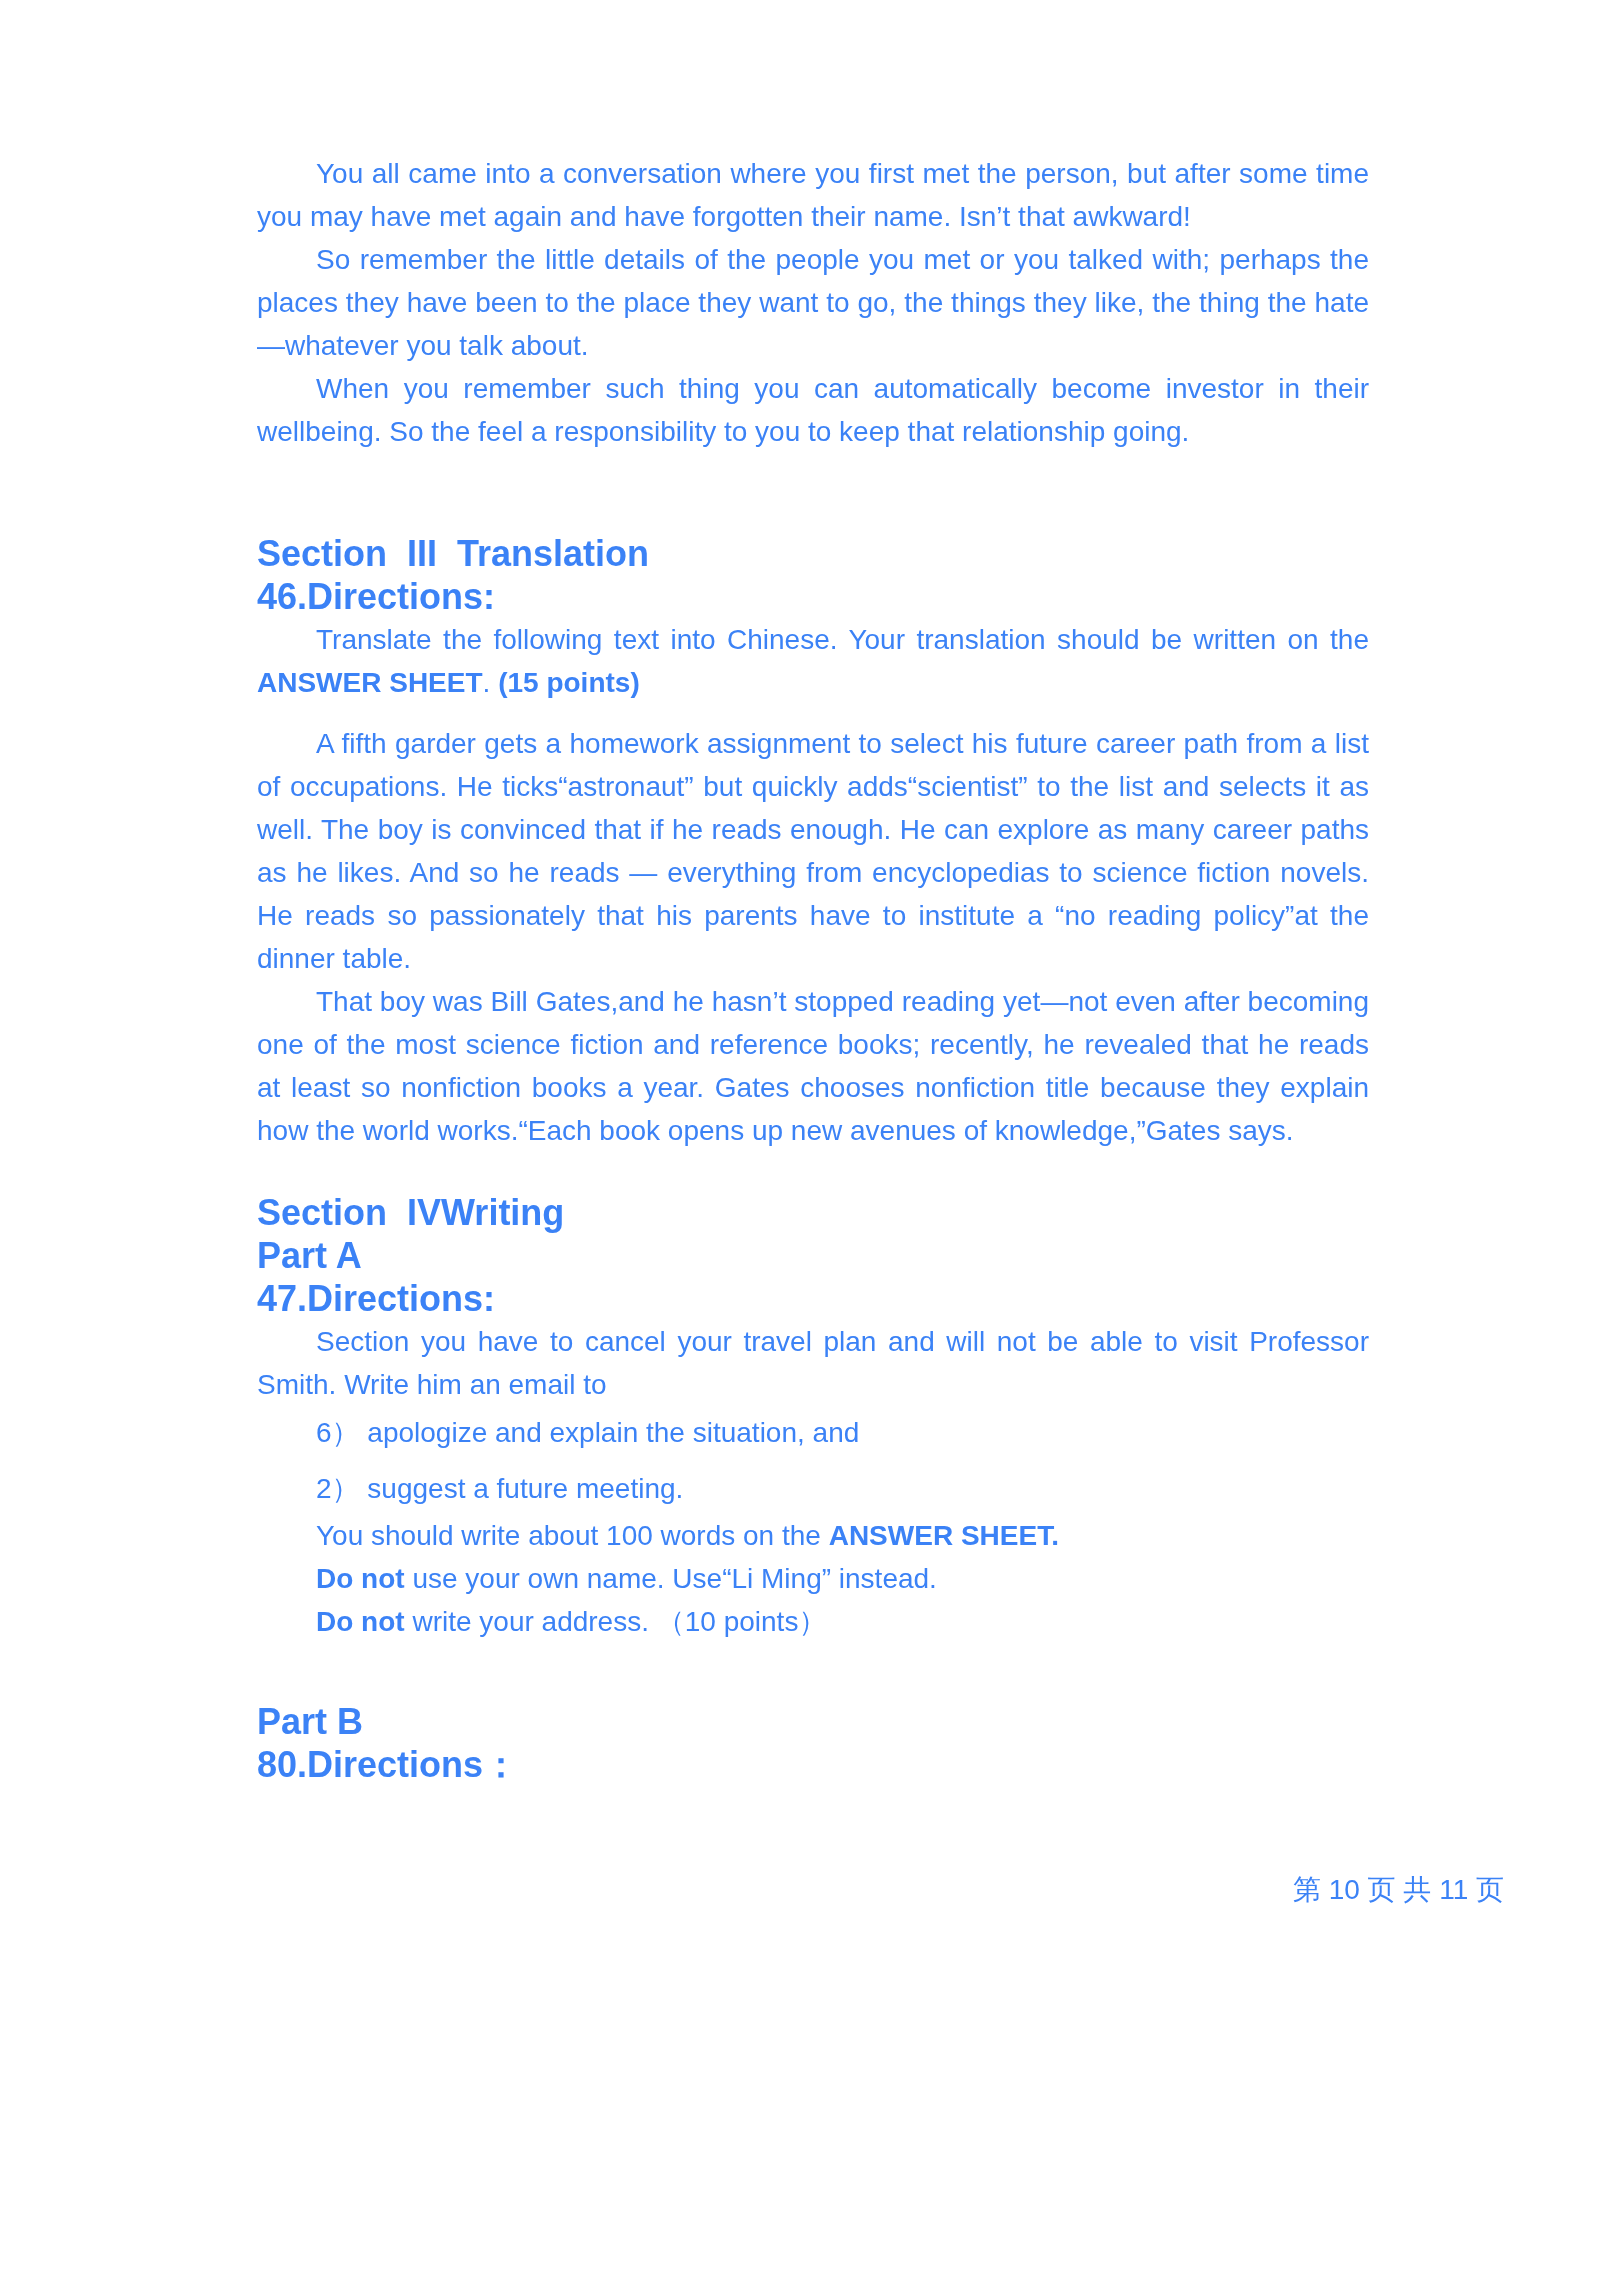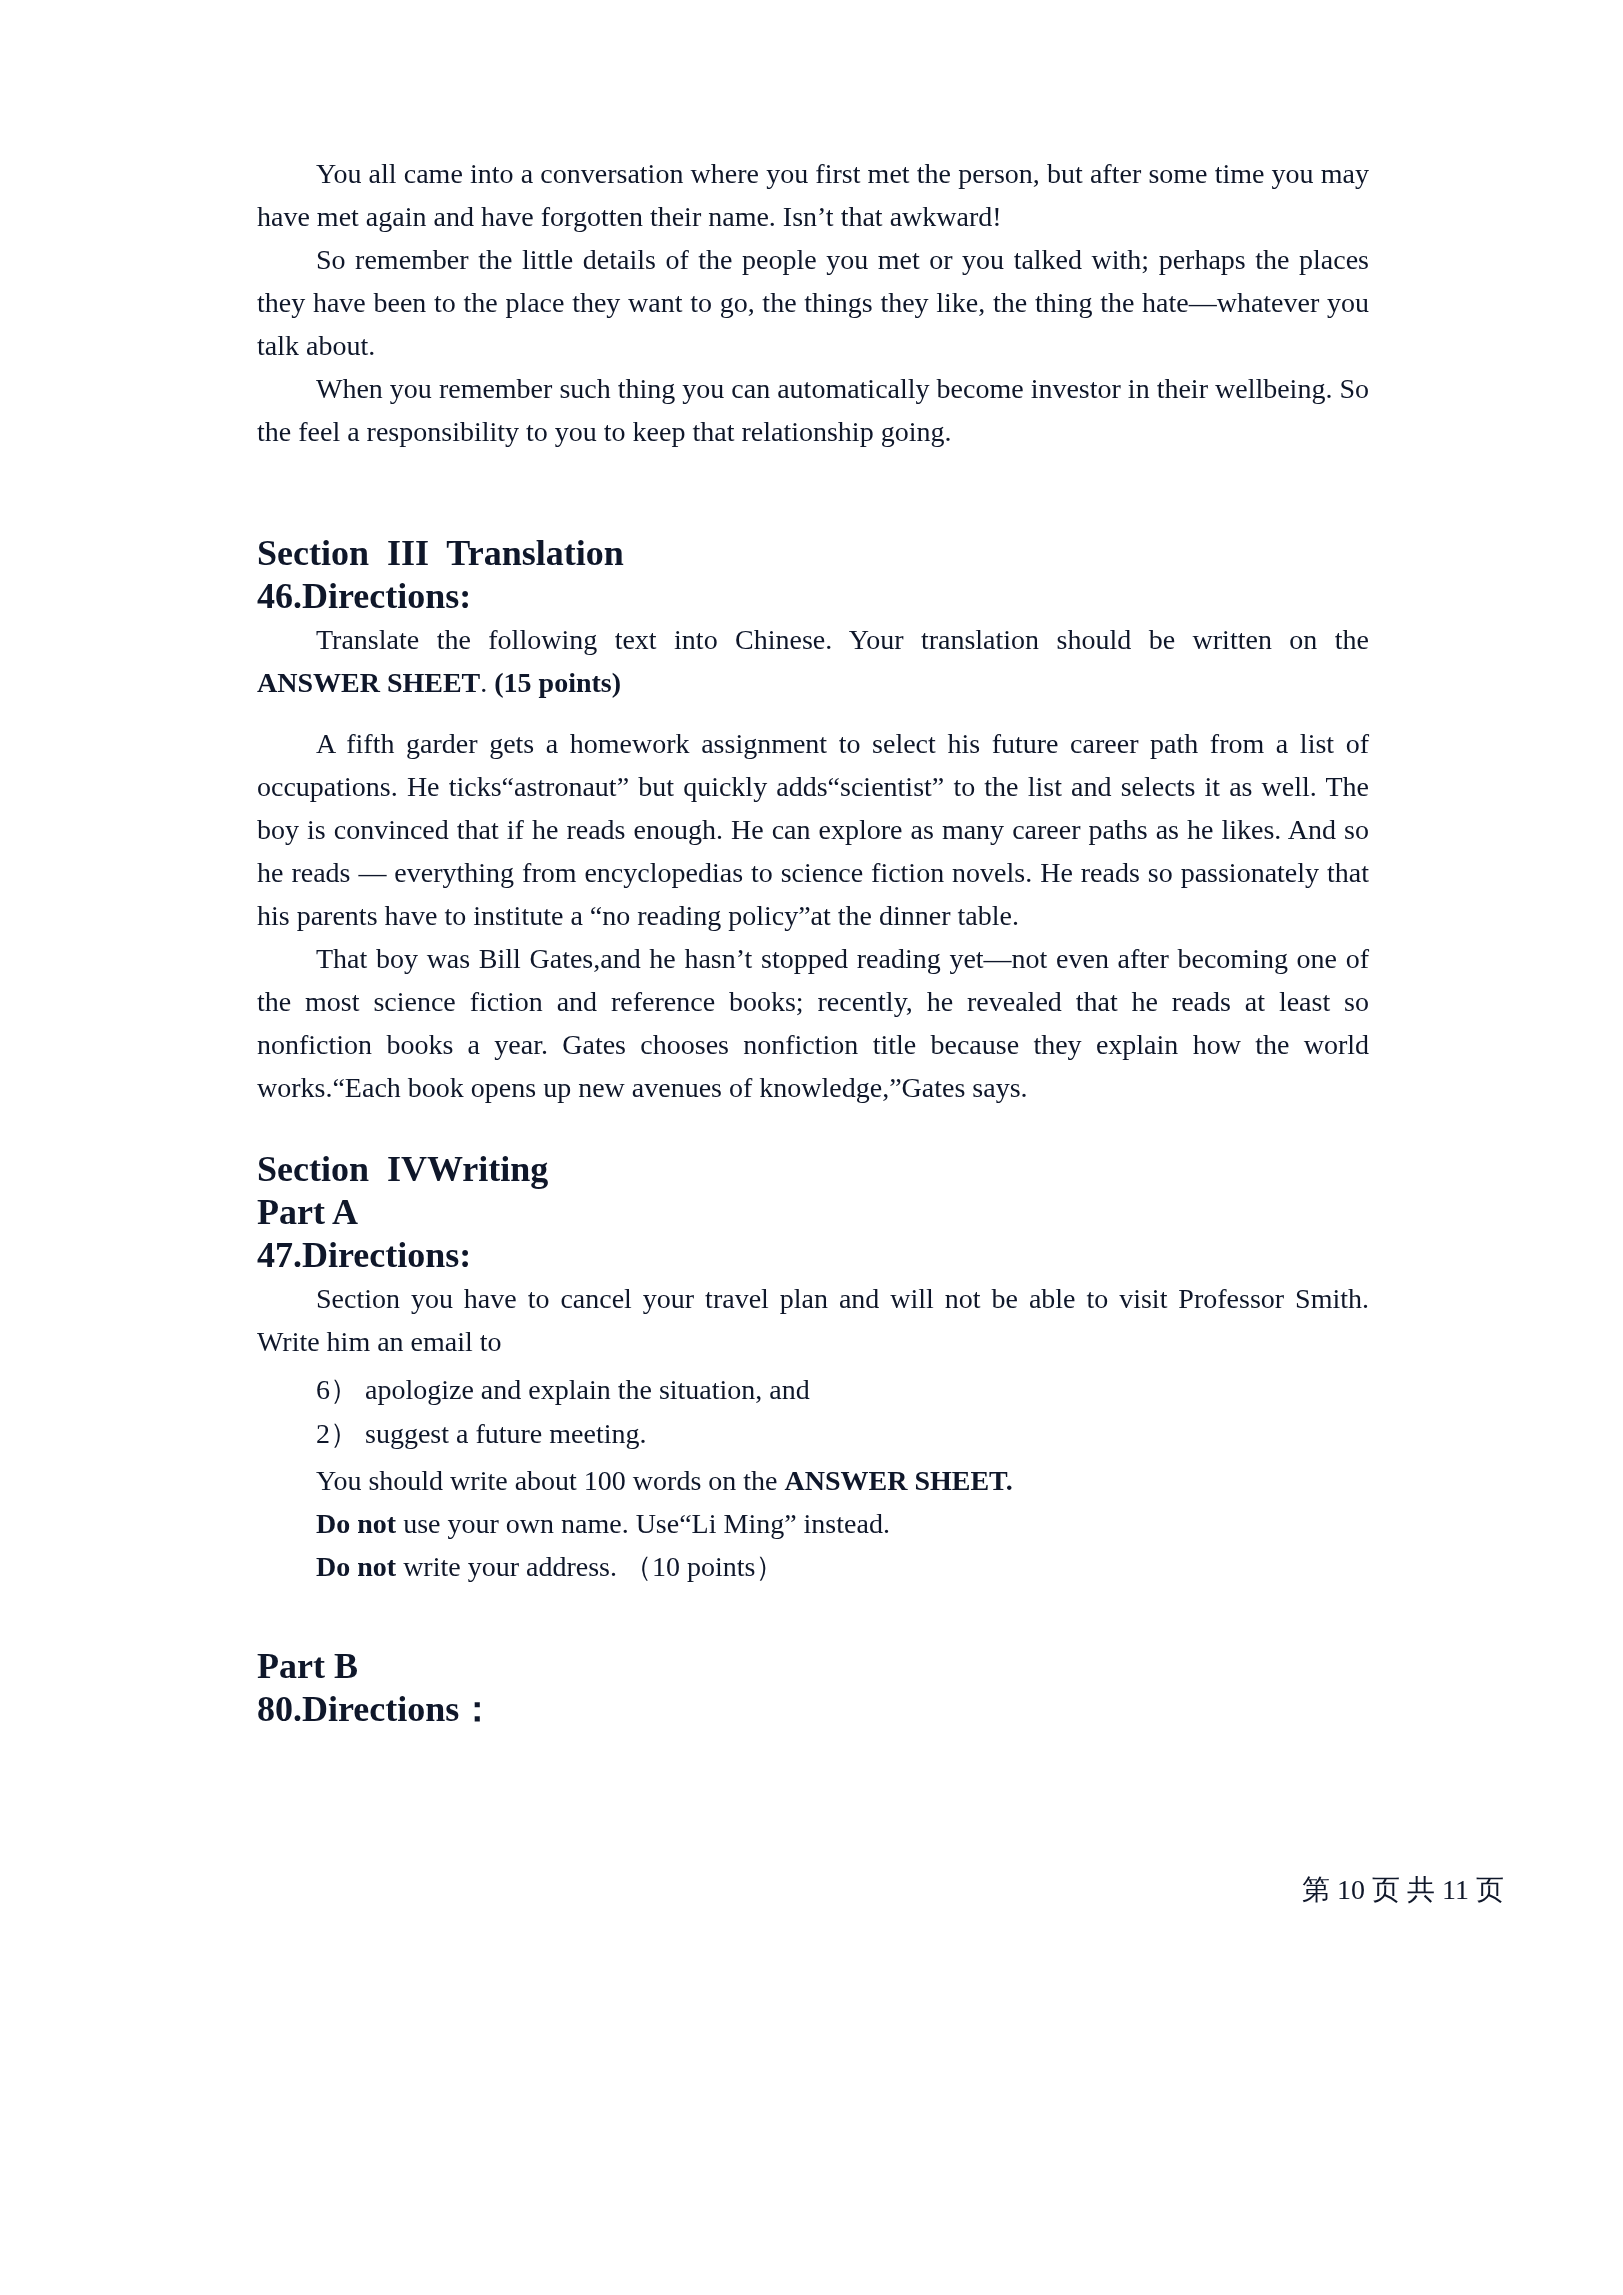--- a/index.html
+++ b/index.html
@@ -5,22 +5,22 @@
   html, body {
     margin: 0;
     padding: 0;
     background: #ffffff;
   }
   .page {
     position: relative;
     width: 1504px;
     height: 2295px;
     background: #ffffff;
-    color: #0f172a;
-    font-family: Liberation Serif, serif;
+    color: #3b82f6;
+    font-family: Liberation Sans, sans-serif;
     font-size: 28px;
     line-height: 43px;
     overflow: hidden;
   }
   .content {
     position: absolute;
     left: 257px;
     top: 152px;
     width: 1112px;
   }
@@ -36,21 +36,21 @@
     white-space: pre-wrap;
   }
   .line {
     margin: 0;
     text-indent: 59px;
   }
   .sec3-gap   { margin-top: 79px; }
   .passage-gap{ margin-top: 18.3px; }
   .sec4-gap   { margin-top: 39px; }
   .li         { margin-top: 5.2px; }
-  .li2        { margin-top: 1px; }
+  .li2        { margin-top: 13px; }
   .note       { margin-top: 3.3px; }
   .partb-gap  { margin-top: 57px; }
   .footer {
     position: absolute;
     top: 1872px;
     left: 0;
     width: 100%;
     text-align: right;
     font-size: 28px;
     line-height: 35px;

